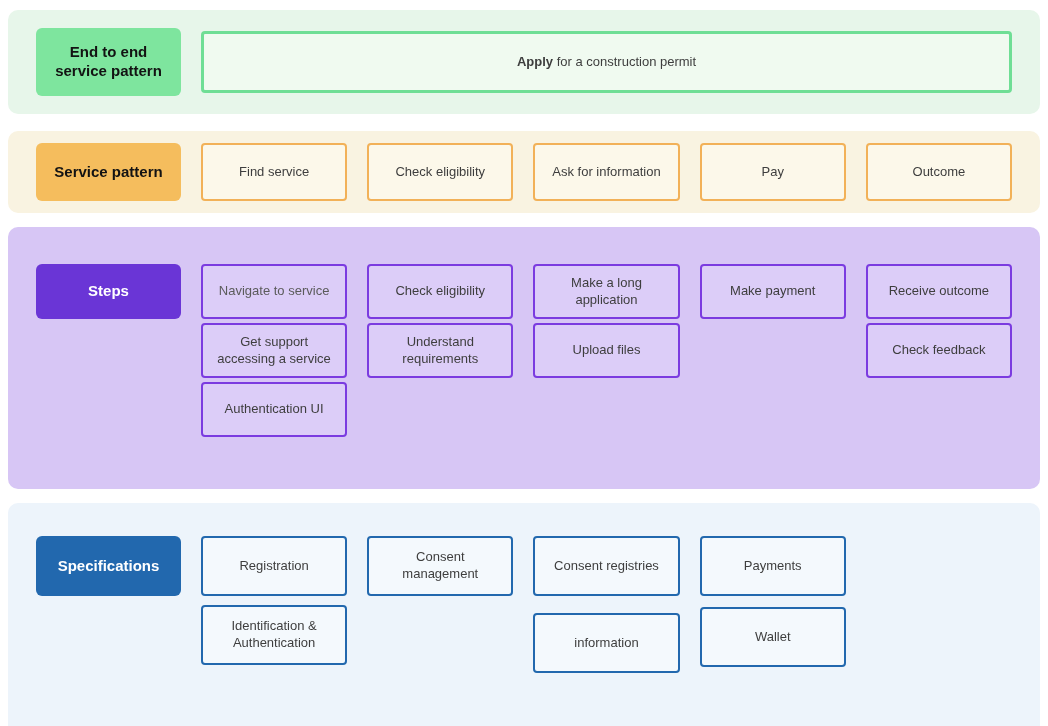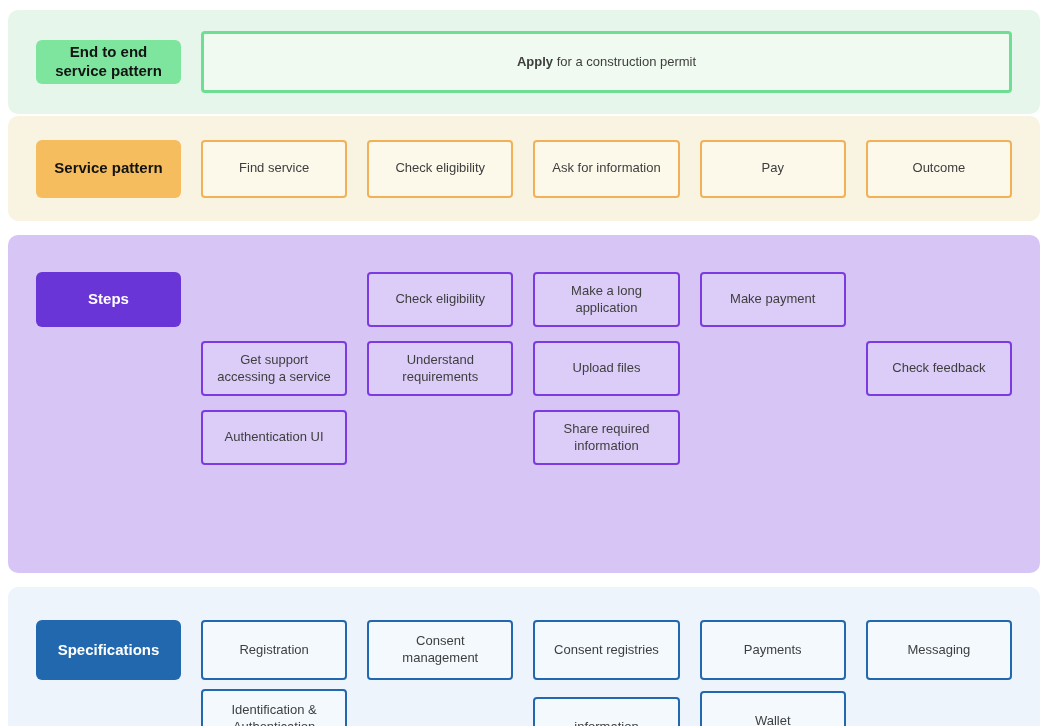--- a/index.html
+++ b/index.html
@@ -35,45 +35,45 @@
   .r1{grid-row:1}.r2{grid-row:2}.r3{grid-row:3}
   .span-all{grid-column:2/7;grid-row:1}
 
   
   .band-green{
     margin-top:10px;height:104px;
     background:var(--green-band-bg);
     grid-template-rows:62px;
     align-content:center;
   }
-  .band-green .label-box{background:var(--green-label-bg);color:#131313;height:44px;align-self:center;}
+  .band-green .label-box{background:var(--green-label-bg);color:#131313;height:68px;align-self:center;}
   .band-green .box{
     background:var(--green-box-fill);
     border:3px solid var(--green-box-border);
   }
 
   
   .band-yellow{
-    margin-top:2px;height:105px;
+    margin-top:17px;height:82px;
     background:var(--yellow-band-bg);
     grid-template-rows:58px;
     align-content:center;
   }
   .band-yellow .label-box{background:var(--yellow-label-bg);color:#131313;}
   .band-yellow .box{
     background:var(--yellow-box-fill);
     border:2px solid var(--yellow-box-border);
   }
 
   
   .band-purple{
-    margin-top:14px;height:338px;
+    margin-top:14px;height:262px;
     background:var(--purple-band-bg);
     grid-template-rows:55px 55px 55px;
-    row-gap:14px;
+    row-gap:4px;
     padding-top:37px;
   }
   .band-purple .label-box{background:var(--purple-label-bg);color:#ffffff;}
   .band-purple .box{
     background:var(--purple-box-fill);
     border:2px solid var(--purple-box-border);
   }
   .band-purple .box.muted{color:#5b5b5b;}
 
   
@@ -108,43 +108,43 @@
   <div class="box c1 r1">Find service</div>
   <div class="box c2 r1">Check eligibility</div>
   <div class="box c3 r1">Ask for information</div>
   <div class="box c4 r1">Pay</div>
   <div class="box c5 r1">Outcome</div>
 </div>
 
 <div class="band band-purple">
   <div class="label-box">Steps</div>
 
+  <div class="box c1 r1 muted">Navigate to service</div>
   <div class="box c1 r2">Get support accessing a service</div>
   <div class="box c1 r3">Authentication UI</div>
 
   <div class="box c2 r1">Check eligibility</div>
   <div class="box c2 r2">Understand requirements</div>
 
   <div class="box c3 r2">Upload files</div>
   <div class="box c3 r1">Make a long application</div>
-  <div class="box c3 r3">Share required information</div>
 
   <div class="box c4 r1">Make payment</div>
 
+  <div class="box c5 r1">Receive outcome</div>
   <div class="box c5 r2">Check feedback</div>
 </div>
 
 <div class="band band-blue">
   <div class="label-box">Specifications</div>
 
   <div class="box c1 r1">Registration</div>
   <div class="box c1 r2">Identification &amp; Authentication</div>
 
   <div class="box c2 r1">Consent management</div>
 
   <div class="box c3 r1">Consent registries</div>
   <div class="box c3 r2 shift-8">information</div>
 
   <div class="box c4 r1">Payments</div>
   <div class="box c4 r2 shift-2">Wallet</div>
 
-  <div class="box c5 r1">Messaging</div>
 </div>
 
 </body></html>

